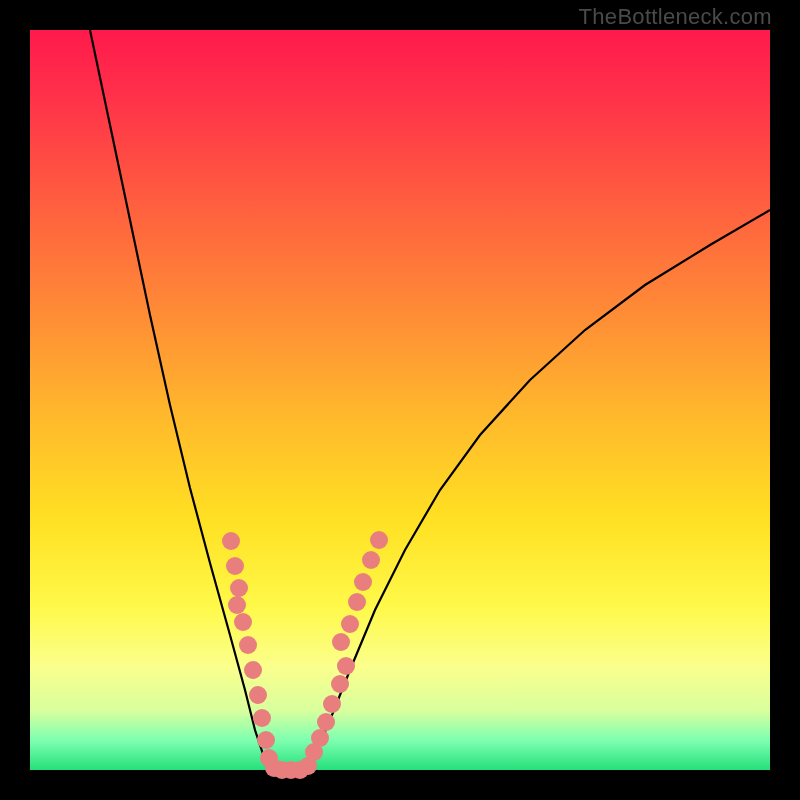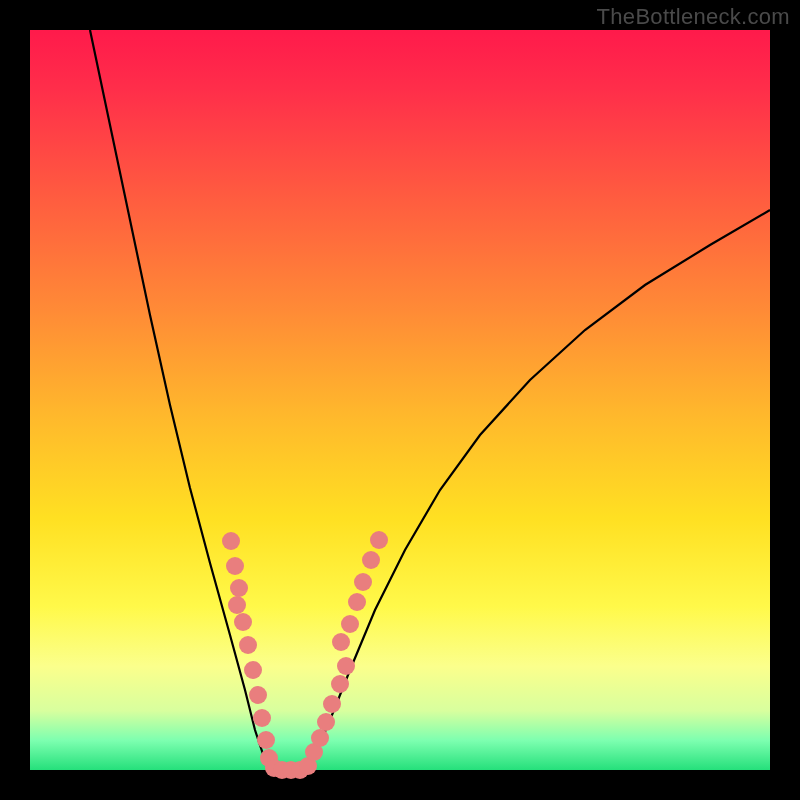--- a/index.html
+++ b/index.html
@@ -27,21 +27,21 @@
       #fff94a 78%,
       #fbff8c 86%,
       #d8ff9e 92%,
       #7dffb0 96%,
       #25e07b 100%
     );
   }
   .watermark {
     position: absolute;
     top: 4px;
-    right: 10px;
+    right: 28px;
     color: #4a4a4a;
     font-size: 22px;
     font-weight: 500;
     letter-spacing: 0.3px;
     z-index: 10;
   }
   svg.plot {
     position: absolute;
     left: 0;
     top: 0;

